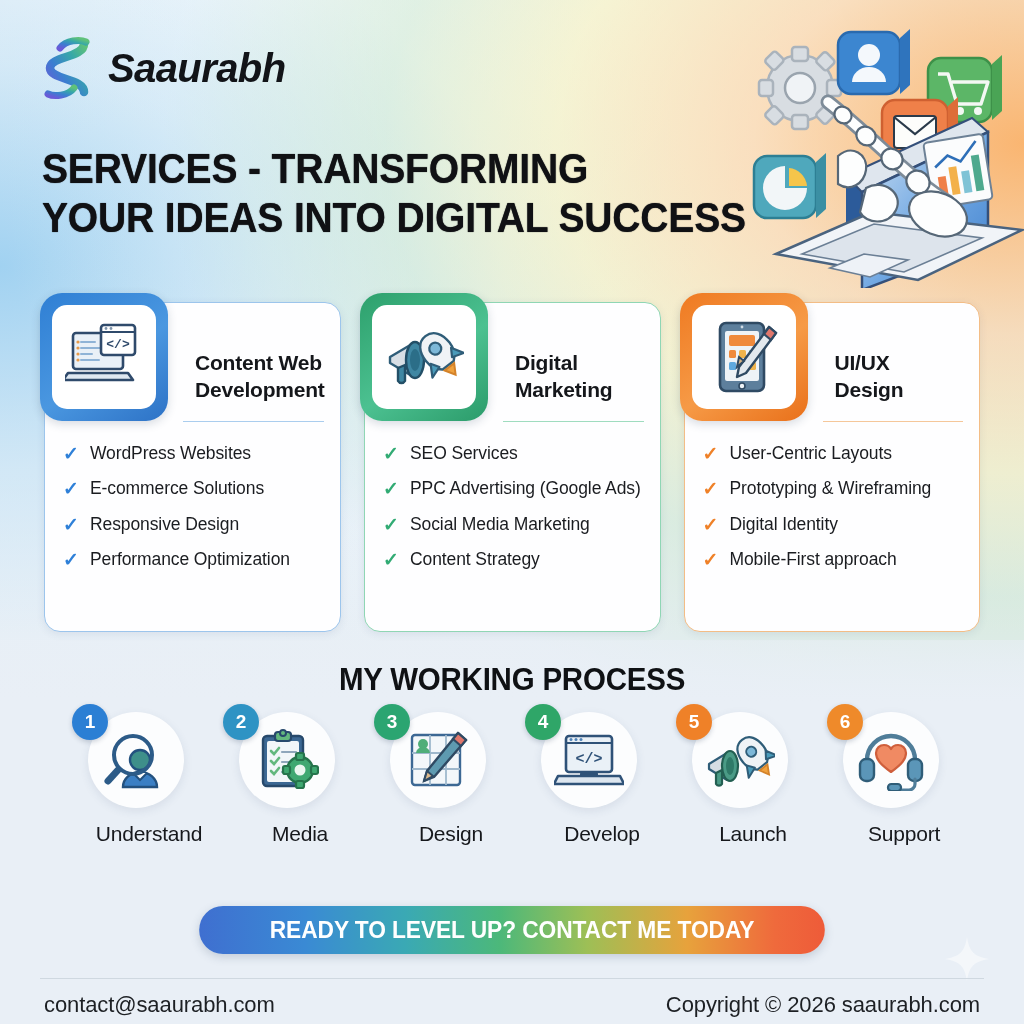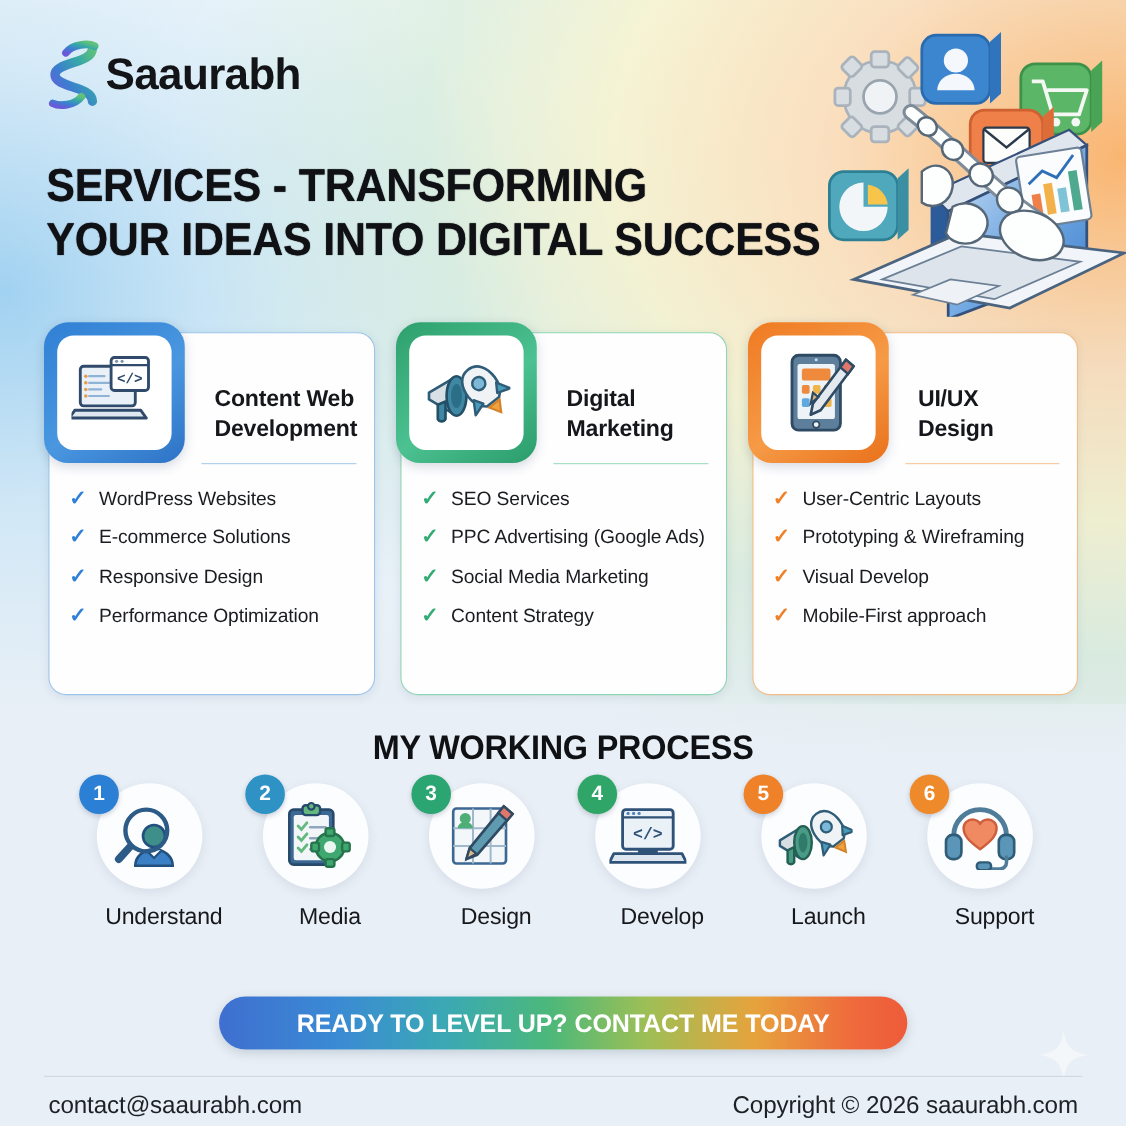--- a/index.html
+++ b/index.html
@@ -23,21 +23,21 @@
   #bg-lower {
     position: absolute; left: 0; right: 0; top: 640px; bottom: 0;
     background: linear-gradient(180deg, rgba(233,239,246,0.55) 0%, #e9eff6 16%, #e9eff6 100%);
   }
   #sparkle {
     position: absolute; left: 944px; top: 936px; width: 46px; height: 46px;
     opacity: .55;
   }
 
   
-  #logo-row { position: absolute; left: 40px; top: 36px; display: flex; align-items: center; gap: 2px; }
+  #logo-row { position: absolute; left: 40px; top: 36px; display: flex; align-items: center; gap: 14px; font-style: italic; }
   #logo-mark { width: 54px; height: 64px; }
   #logo-text { font-size: 40px; font-weight: 700; color: #121418; letter-spacing: -0.6px; }
 
   #headline {
     position: absolute; left: 42px; top: 144px; width: 760px;
     font-size: 42px; line-height: 1.17; font-weight: 700;
     letter-spacing: -0.2px; color: #101114;
     transform: scaleX(0.93); transform-origin: left top;
     text-shadow: 0 0 1px rgba(16,17,20,0.9);
   }
@@ -366,21 +366,21 @@
       <div class="feat">
           <span class="tick">✓</span>
           <span class="ftxt">User-Centric Layouts</span>
         </div>
       <div class="feat">
           <span class="tick">✓</span>
           <span class="ftxt">Prototyping &amp; Wireframing</span>
         </div>
       <div class="feat">
           <span class="tick">✓</span>
-          <span class="ftxt">Visual Develop</span>
+          <span class="ftxt">Digital Identity</span>
         </div>
       <div class="feat">
           <span class="tick">✓</span>
           <span class="ftxt">Mobile-First approach</span>
         </div>
     </div>
   </div>
 </div>
 
 <div id="process-title">MY WORKING PROCESS</div>

